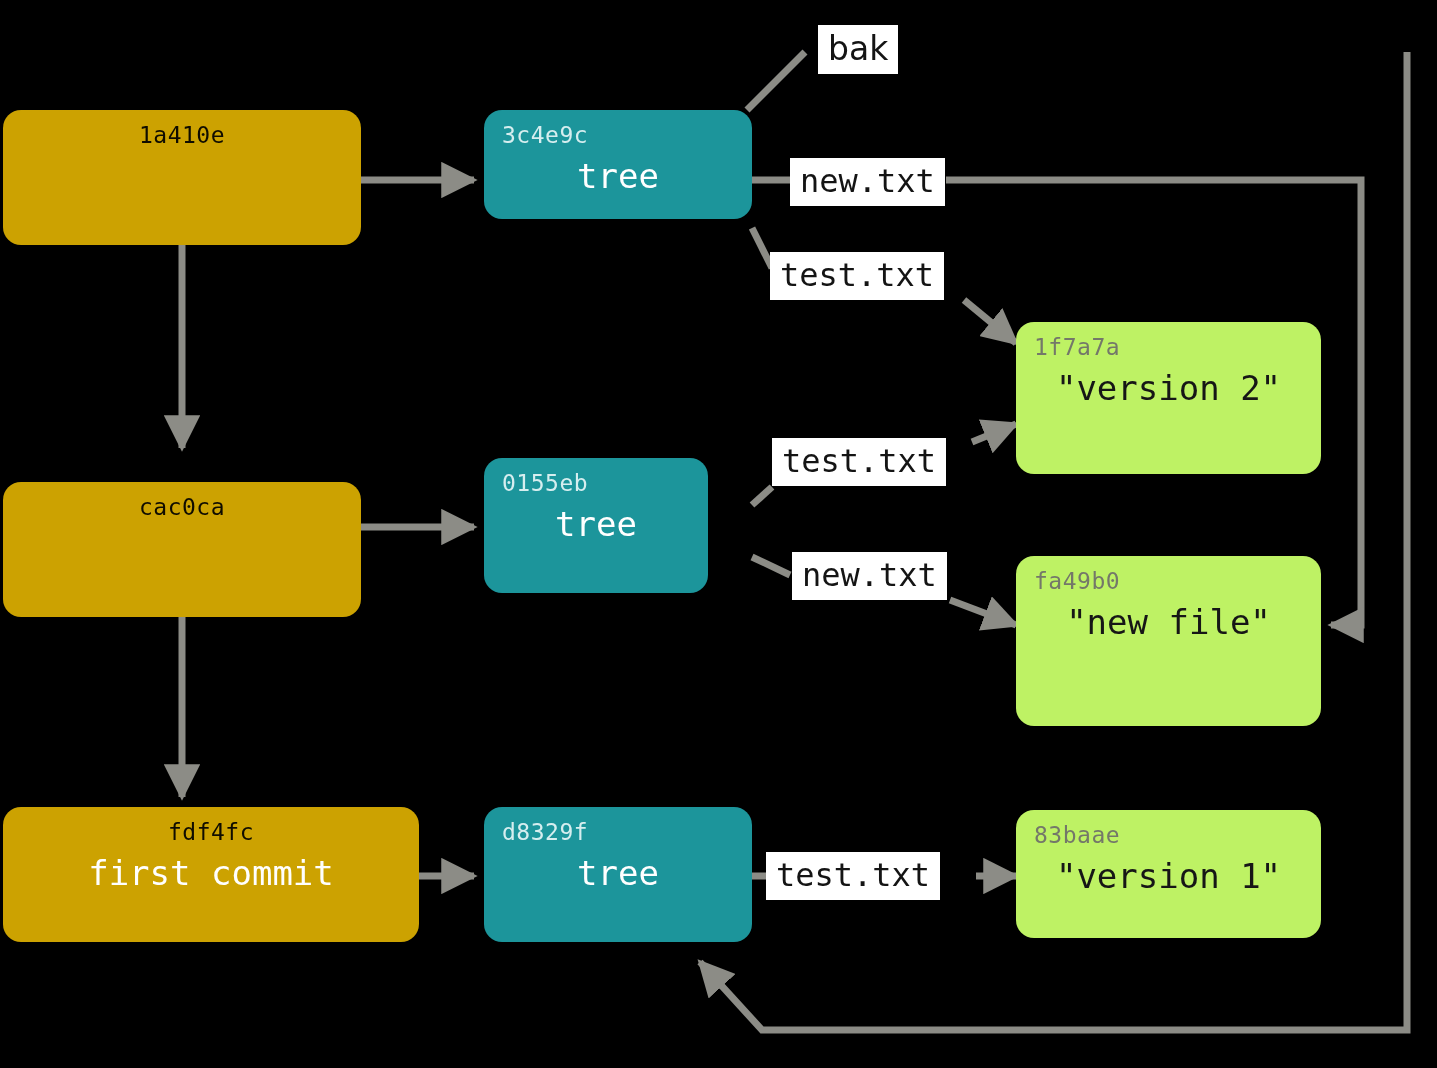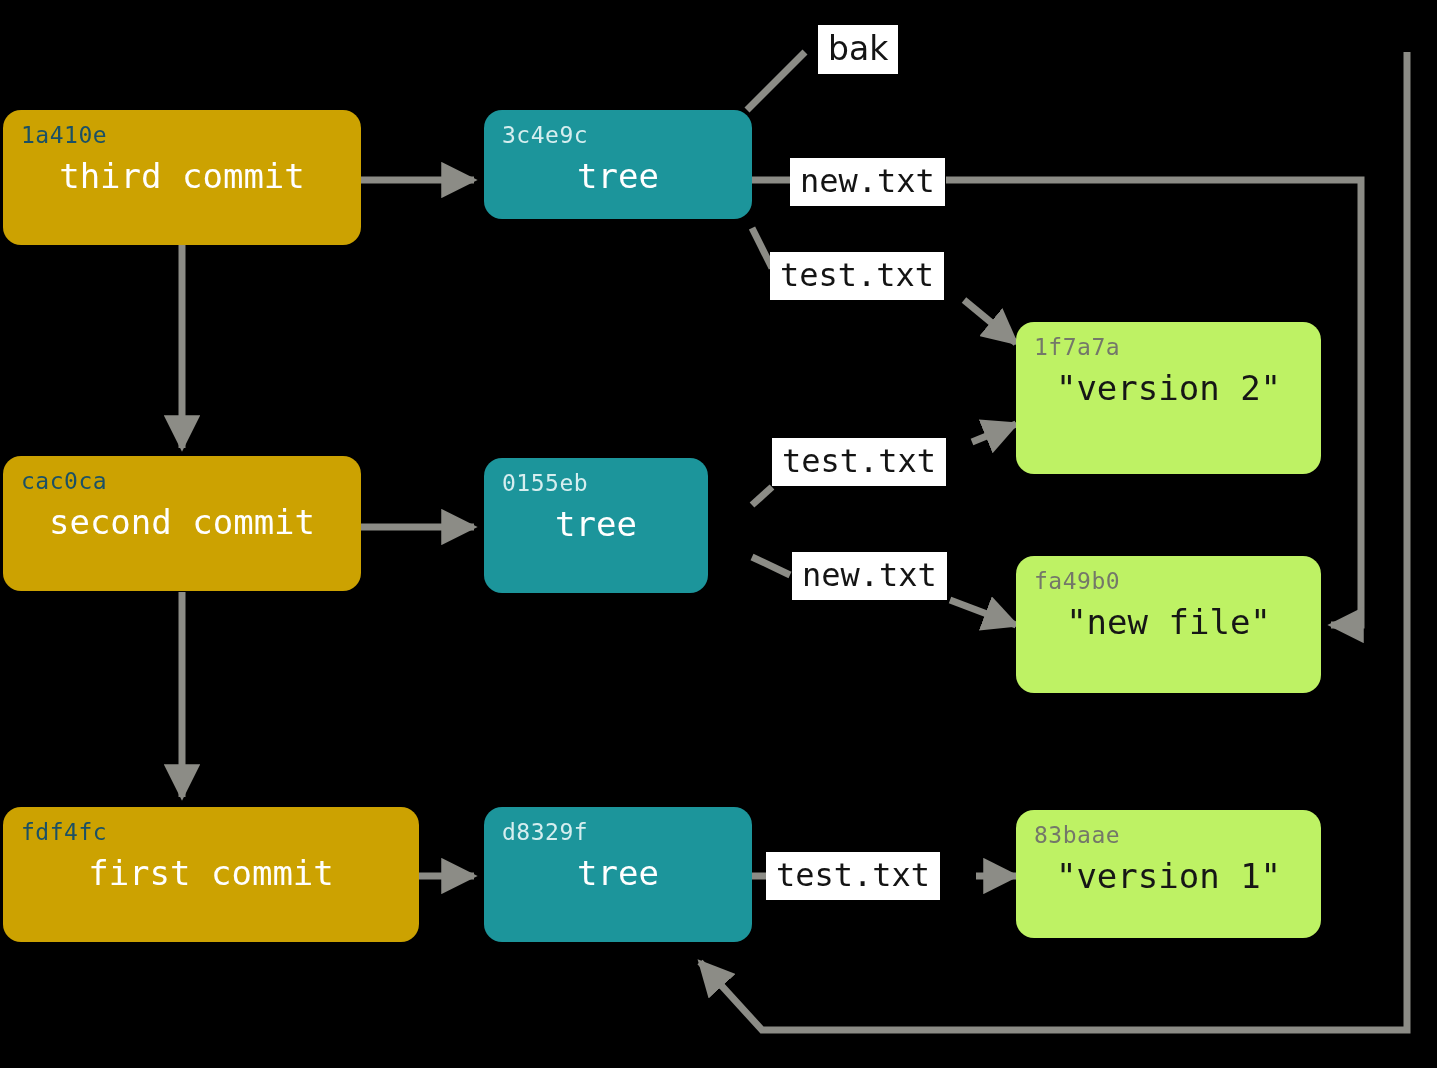--- a/index.html
+++ b/index.html
@@ -30,21 +30,21 @@
   .node .label{
     display:block;
     text-align:center;
     font-size:34px;
     line-height:1.25;
     margin-top:8px;
     white-space:pre;
   }
 
   .node.commit{ background:#CCA201; }
-  .node.commit .hash{ color:#0c4a6e; }
+  .node.commit .hash{ color:#000000;text-align:center; }
   .node.commit .label{ color:#ffffff; }
 
   .node.tree{ background:#1C959B; }
   .node.tree .hash{ color:#e6f6f7; }
   .node.tree .label{ color:#ffffff; }
 
   .node.blob{ background:#bef264; }
   .node.blob .hash{ color:#6e6e6a; }
   .node.blob .label{ color:#161616; }
 
@@ -99,26 +99,24 @@
       <path d="M950,600 L1016,625"></path>
       <path d="M790,575 L752,557" marker-end="none"></path>
 
       <path d="M976,876 L1016,876"></path>
       <path d="M766,876 L752,876" marker-end="none"></path>
     </g>
   </svg>
 
   <div class="node commit" style="left:3px;  top:110px; width:358px; height:135px;">
     <span class="hash">1a410e</span>
-    <span class="label">third commit</span>
   </div>
 
-  <div class="node commit" style="left:3px;  top:456px; width:358px; height:135px;">
+  <div class="node commit" style="left:3px;  top:482px; width:358px; height:135px;">
     <span class="hash">cac0ca</span>
-    <span class="label">second commit</span>
   </div>
 
   <div class="node commit" style="left:3px;  top:807px; width:416px; height:135px;">
     <span class="hash">fdf4fc</span>
     <span class="label">first commit</span>
   </div>
 
   <div class="node tree" style="left:484px; top:110px; width:268px; height:109px;">
     <span class="hash">3c4e9c</span>
     <span class="label">tree</span>
@@ -132,21 +130,21 @@
   <div class="node tree" style="left:484px; top:807px; width:268px; height:135px;">
     <span class="hash">d8329f</span>
     <span class="label">tree</span>
   </div>
 
   <div class="node blob" style="left:1016px; top:322px; width:305px; height:152px;">
     <span class="hash">1f7a7a</span>
     <span class="label">"version 2"</span>
   </div>
 
-  <div class="node blob" style="left:1016px; top:556px; width:305px; height:137px;">
+  <div class="node blob" style="left:1016px; top:556px; width:305px; height:170px;">
     <span class="hash">fa49b0</span>
     <span class="label">"new file"</span>
   </div>
 
   <div class="node blob" style="left:1016px; top:810px; width:305px; height:128px;">
     <span class="hash">83baae</span>
     <span class="label">"version 1"</span>
   </div>
 
   <div class="edge-label sans" style="left:818px; top:25px;">bak</div>

